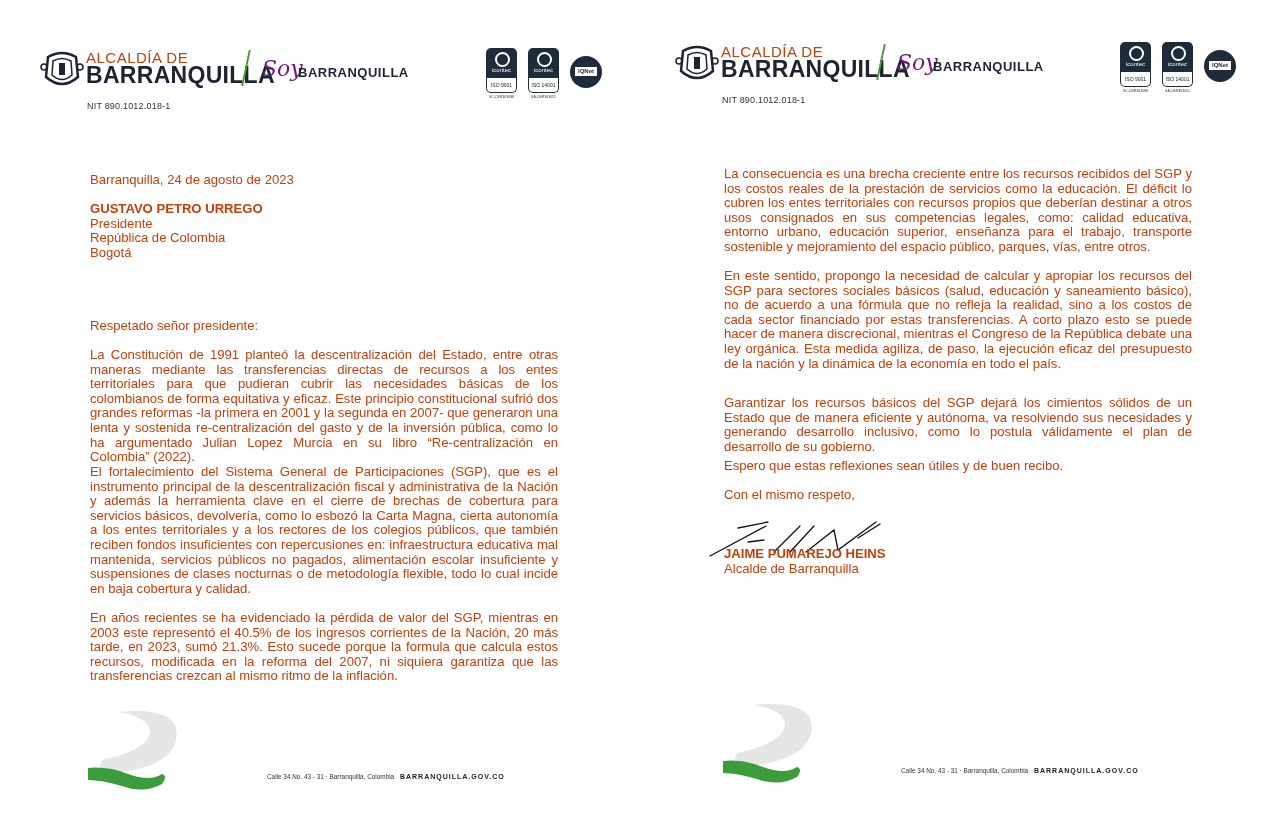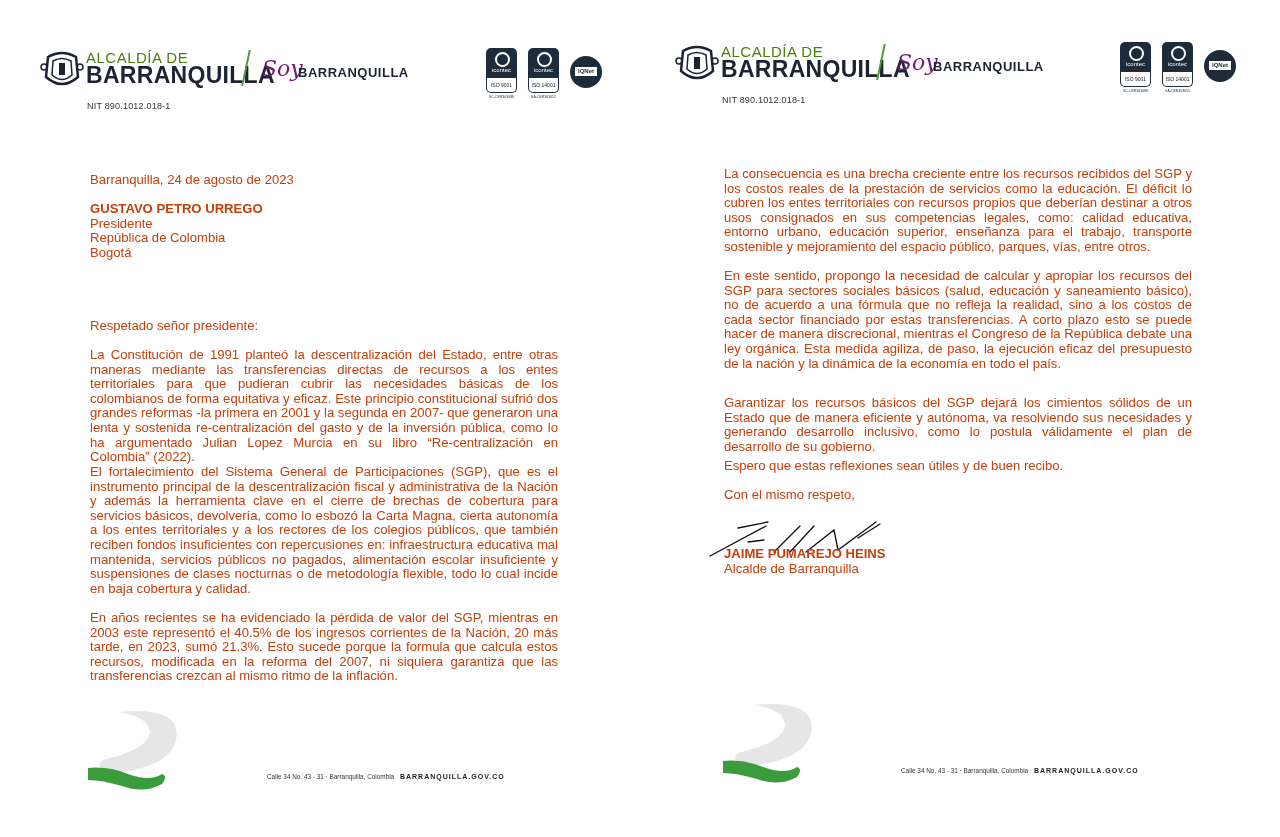--- a/index.html
+++ b/index.html
@@ -9,21 +9,21 @@
     font-family: "Liberation Sans", sans-serif; color: #111;
   }
   .page { position: absolute; top: 0; width: 640px; height: 837px; }
   .page.left { left: 0; }
   .page.right { left: 635px; }
 
   
   .header { position: absolute; top: 42px; left: 40px; height: 70px; width: 580px; }
   .crest { position: absolute; left: 0; top: 5px; width: 44px; height: 44px; }
   .brand { position: absolute; left: 46px; top: 8px; line-height: 1; }
-  .brand .small { font-size: 15px; letter-spacing: 0.5px; color: #4d7c0f; display:block; }
+  .brand .small { font-size: 15px; letter-spacing: 0.5px; color: #c2410c; display:block; }
   .brand .big { font-size: 23px; font-weight: bold; letter-spacing: 0.3px; color: #1d2333; display:block; margin-top: -1px; }
   .slash { position: absolute; left: 205px; top: 8px; width: 2px; height: 36px; background: #4f9a3a; transform: skewX(-12deg); }
   .soy { position: absolute; left: 222px; top: 14px; font-family: "DejaVu Serif", serif; font-style: italic; font-size: 22px; color: #701a75; }
   .soy-b { position: absolute; left: 258px; top: 23px; font-size: 13px; font-weight: bold; letter-spacing: 0.5px; color: #1d2333; }
   .nit { position: absolute; left: 47px; top: 59px; font-size: 9px; color: #333; letter-spacing: 0.2px; }
 
   .badges { position: absolute; left: 446px; top: 6px; height: 58px; width: 130px; }
   .badge { position: absolute; top: 0; width: 31px; height: 54px; }
   .badge .top { position: absolute; top: 0; left: 0; width: 31px; height: 30px; background: #1e2b3a; border-radius: 5px 5px 0 0; }
   .badge .top .ring { position:absolute; left: 9px; top: 4px; width: 11px; height: 11px; border: 2px solid #fff; border-radius: 50%; }

